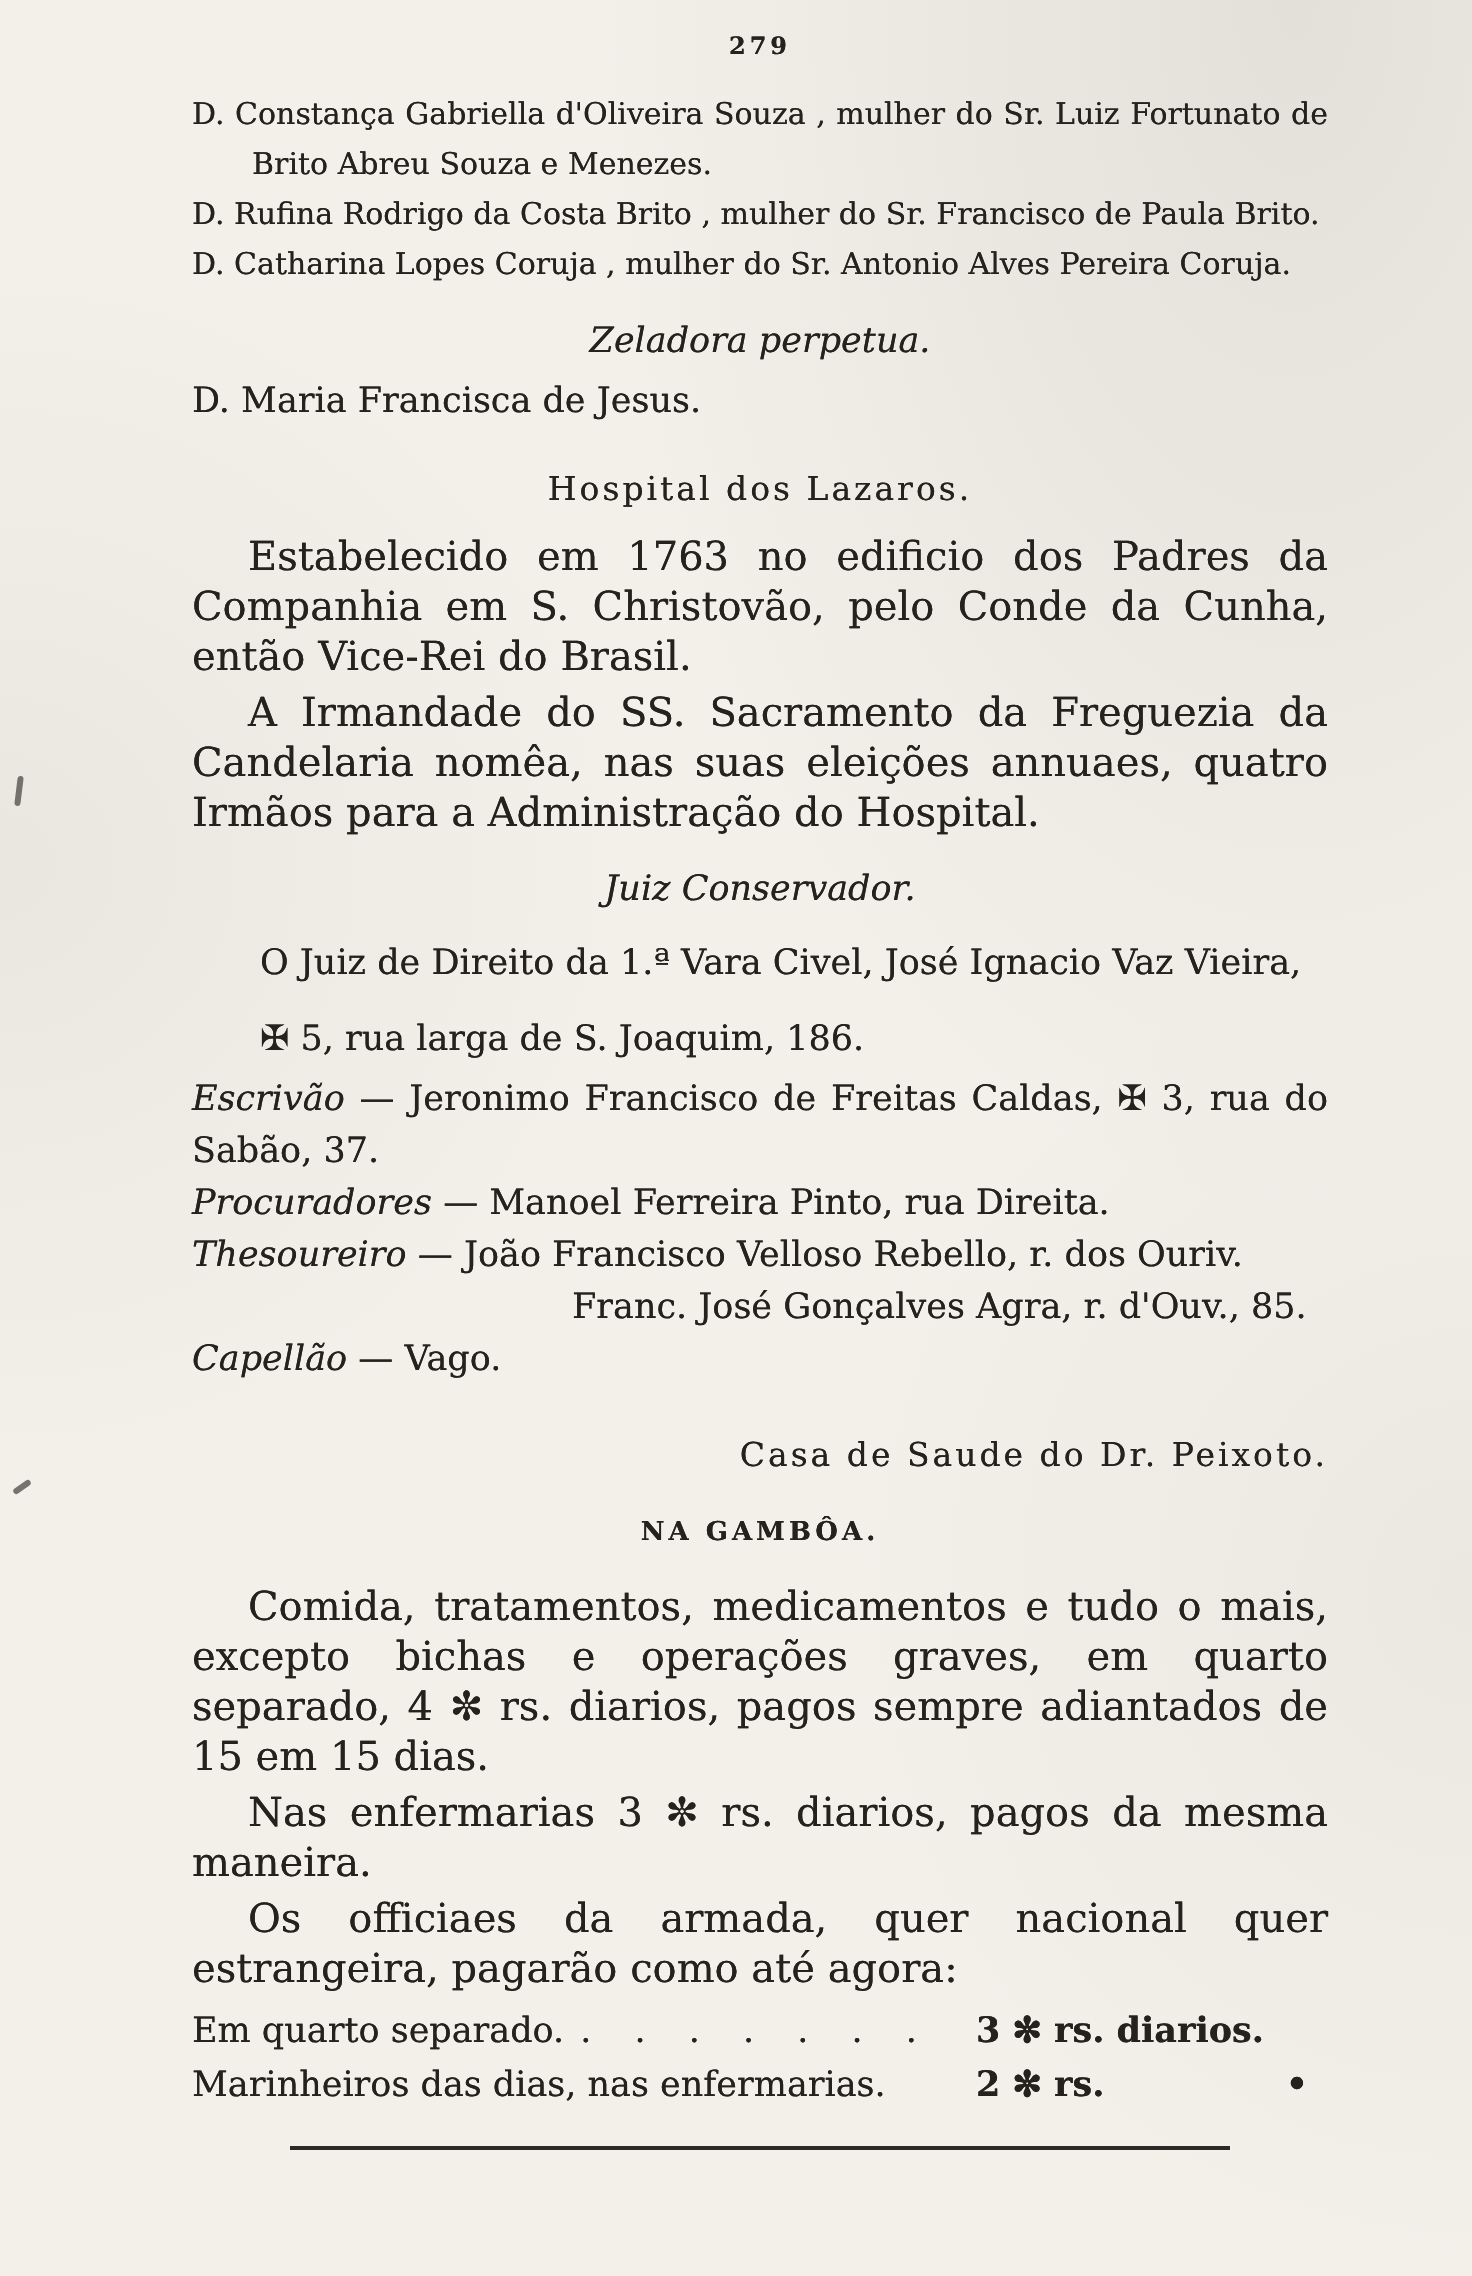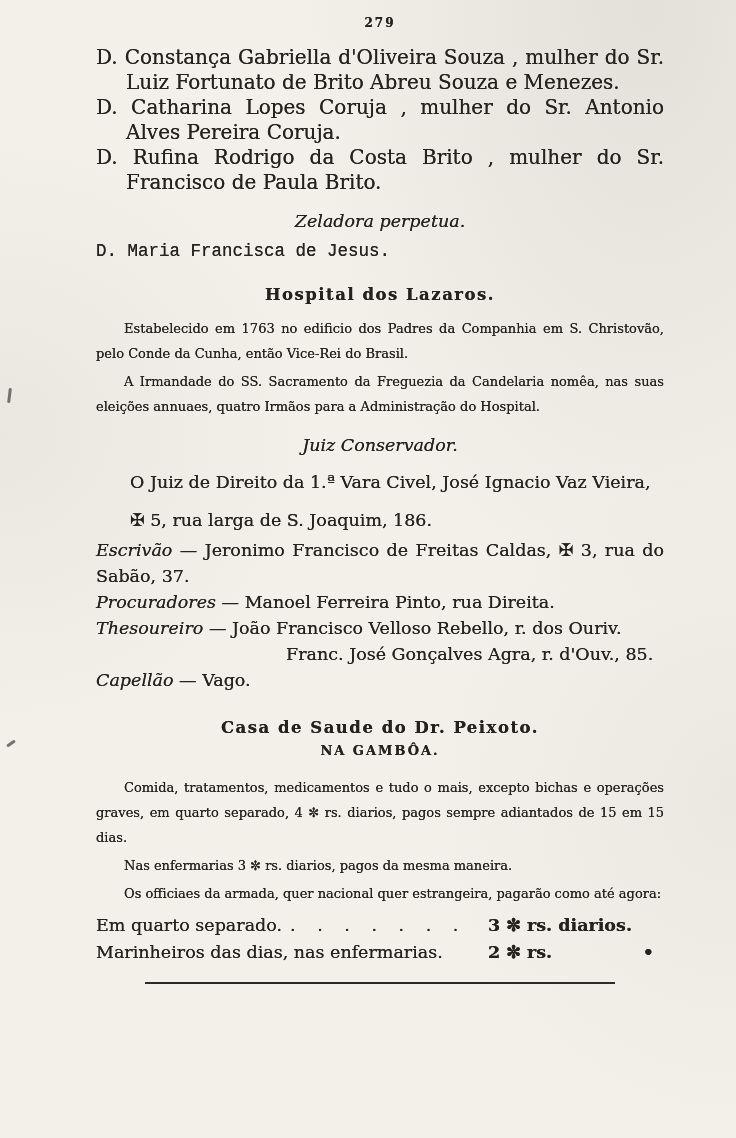--- a/index.html
+++ b/index.html
@@ -31,49 +31,48 @@
   .page-number {
     text-align: center;
     font-weight: bold;
     font-size: 12px;
     letter-spacing: 2px;
     margin-bottom: 15px;
   }
   .lady {
     padding-left: 30px;
     text-indent: -30px;
-    font-size: 20px;
+    font-size: 15px;
     line-height: 25px;
     text-align: justify;
     margin: 0;
   }
   .ladies { margin-bottom: 8px; }
   .center-italic {
     text-align: center;
     font-style: italic;
     font-size: 17.5px;
     line-height: 24px;
     margin: 14px 0 6px 0;
   }
   .zeladora-name {
     font-size: 17.5px;
     line-height: 25px;
     margin: 2px 0 20px 0;
-    font-family: Liberation Mono, monospace;
   }
   .center-bold {
     text-align: center;
-    font-weight: bold;
+    font-weight: normal;
     font-size: 16.5px;
     letter-spacing: 1.5px;
     line-height: 22px;
     margin: 16px 0 10px 0;
   }
   .para {
-    font-size: 13px;
+    font-size: 20px;
     line-height: 25px;
     text-indent: 28px;
     text-align: justify;
     margin: 0 0 3px 0;
   }
   .juiz-line1 {
     font-size: 17.5px;
     line-height: 26px;
     text-indent: 22px;
     margin: 12px;
@@ -86,21 +85,21 @@
   }
   .admin-heading { margin: 10px 0 8px 0; }
   .official {
     font-size: 17.5px;
     line-height: 26px;
     margin: 0;
     text-align: justify;
   }
   .off-label { font-style: italic; }
   .official.indent { padding-left: 190px; }
-  .casa-title { margin: 24px 0 4px 0; }
+  .casa-title { margin: 24px 0 20px 0; text-align: right; }
   .casa-subtitle {
     text-align: center;
     font-weight: bold;
     font-size: 13px;
     letter-spacing: 2px;
     line-height: 16px;
     margin: 0 0 16px 0;
   }
   .rates { margin-top: 6px; }
   .rate-row {
@@ -140,22 +139,22 @@
 <div class="sheet">
   <div class="artifact a1"></div>
   <div class="artifact a2"></div>
 
   <div class="page">
 
     <div class="page-number">279</div>
 
     <div class="ladies">
       <p class="lady">D. Constança Gabriella d'Oliveira Souza , mulher do Sr. Luiz Fortunato de Brito Abreu Souza e Menezes.</p>
+      <p class="lady">D. Rufina Rodrigo da Costa Brito , mulher do Sr. Francisco de Paula Brito.</p>
       <p class="lady">D. Catharina Lopes Coruja , mulher do Sr. Antonio Alves Pereira Coruja.</p>
-      <p class="lady">D. Rufina Rodrigo da Costa Brito , mulher do Sr. Francisco de Paula Brito.</p>
     </div>
 
     <div class="center-italic">Zeladora perpetua.</div>
     <p class="zeladora-name">D. Maria Francisca de Jesus.</p>
 
     <div class="center-bold">Hospital dos Lazaros.</div>
     <p class="para">Estabelecido em 1763 no edificio dos Padres da Companhia em S. Christovão, pelo Conde da Cunha, então Vice-Rei do Brasil.</p>
     <p class="para">A Irmandade do SS. Sacramento da Freguezia da Candelaria nomêa, nas suas eleições annuaes, quatro Irmãos para a Administração do Hospital.</p>
 
     <div class="center-italic">Juiz Conservador.</div>

